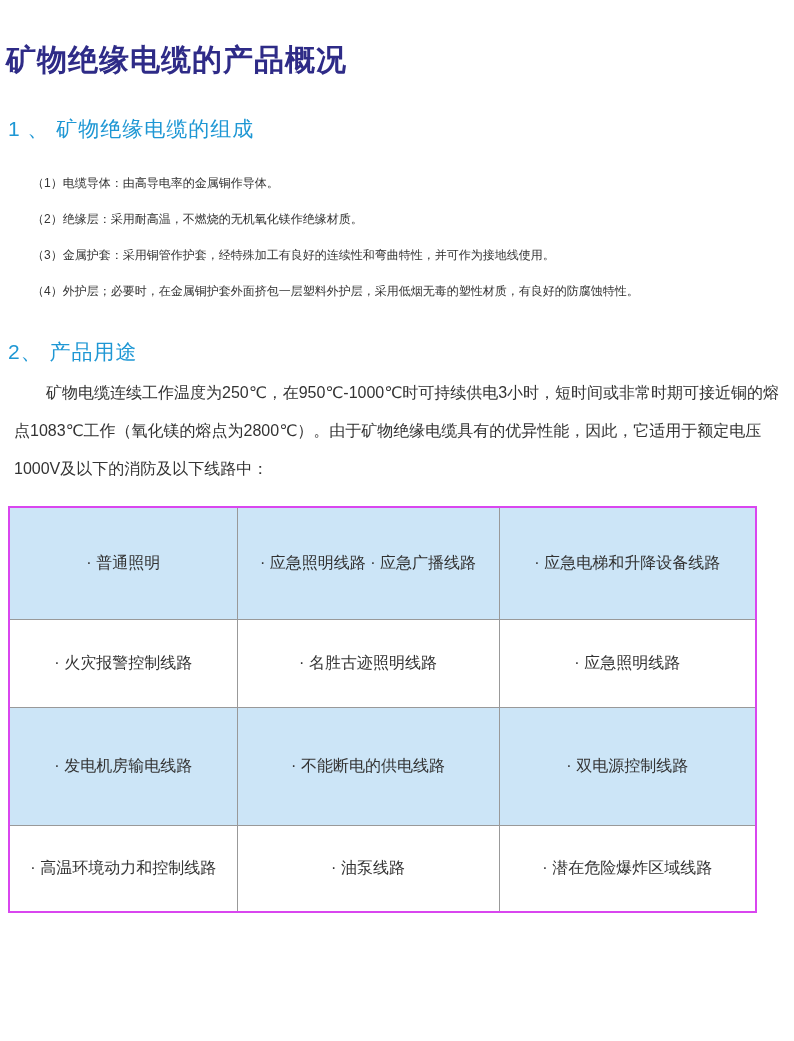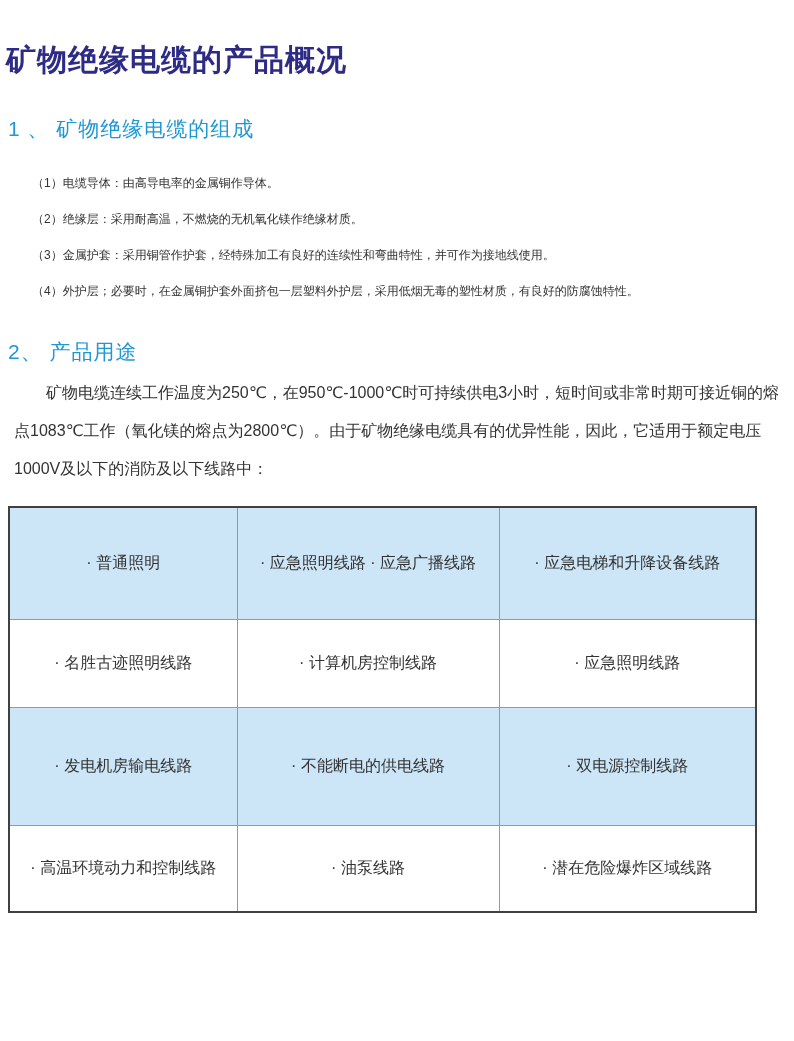--- a/index.html
+++ b/index.html
@@ -49,21 +49,21 @@
     margin: 10px 12px 0 14px;
     font-size: 16px;
     line-height: 38px;
     text-indent: 2em;
   }
   .usage-table {
     border-collapse: collapse;
     table-layout: fixed;
     margin: 18px 0 0 8px;
     width: 747px;
-    border: 2px solid #404040;
+    border: 2px solid #d946ef;
     background: #ffffff;
     font-size: 16px;
   }
   .usage-table td {
     border: 1px solid #999999;
     text-align: center;
     vertical-align: middle;
     color: #333333;
     padding: 0 6px;
   }
@@ -100,22 +100,22 @@
     <col style="width:262px">
     <col style="width:257px">
   </colgroup>
   <tbody>
     <tr>
       <td>· 普通照明</td>
       <td>· 应急照明线路 · 应急广播线路</td>
       <td>· 应急电梯和升降设备线路</td>
     </tr>
     <tr>
+      <td>· 火灾报警控制线路</td>
       <td>· 名胜古迹照明线路</td>
-      <td>· 计算机房控制线路</td>
       <td>· 应急照明线路</td>
     </tr>
     <tr>
       <td>· 发电机房输电线路</td>
       <td>· 不能断电的供电线路</td>
       <td>· 双电源控制线路</td>
     </tr>
     <tr>
       <td>· 高温环境动力和控制线路</td>
       <td>· 油泵线路</td>

